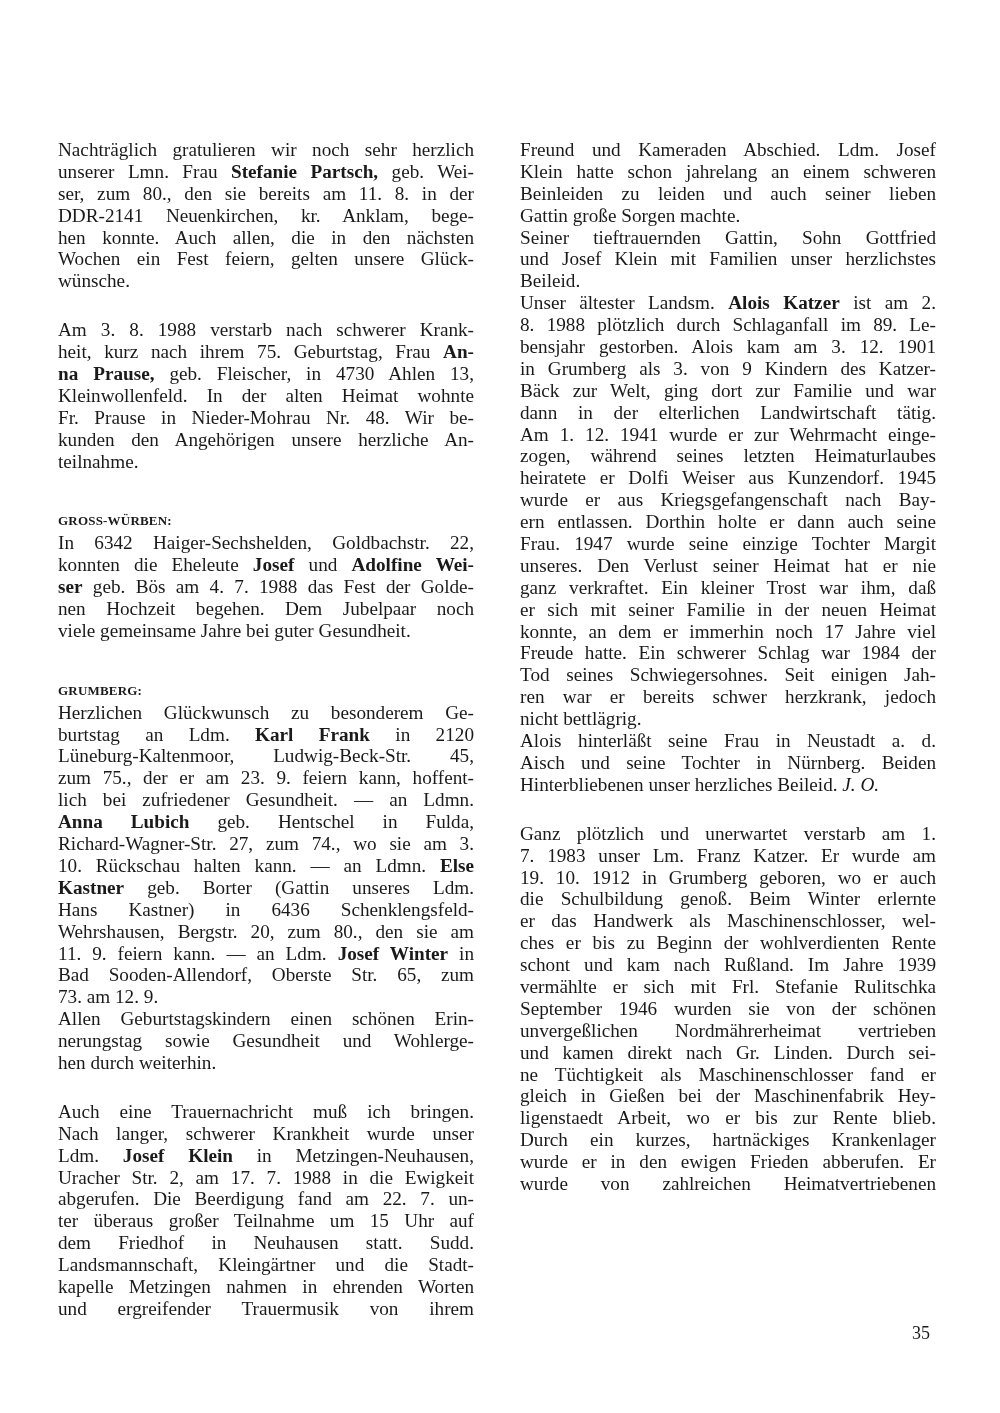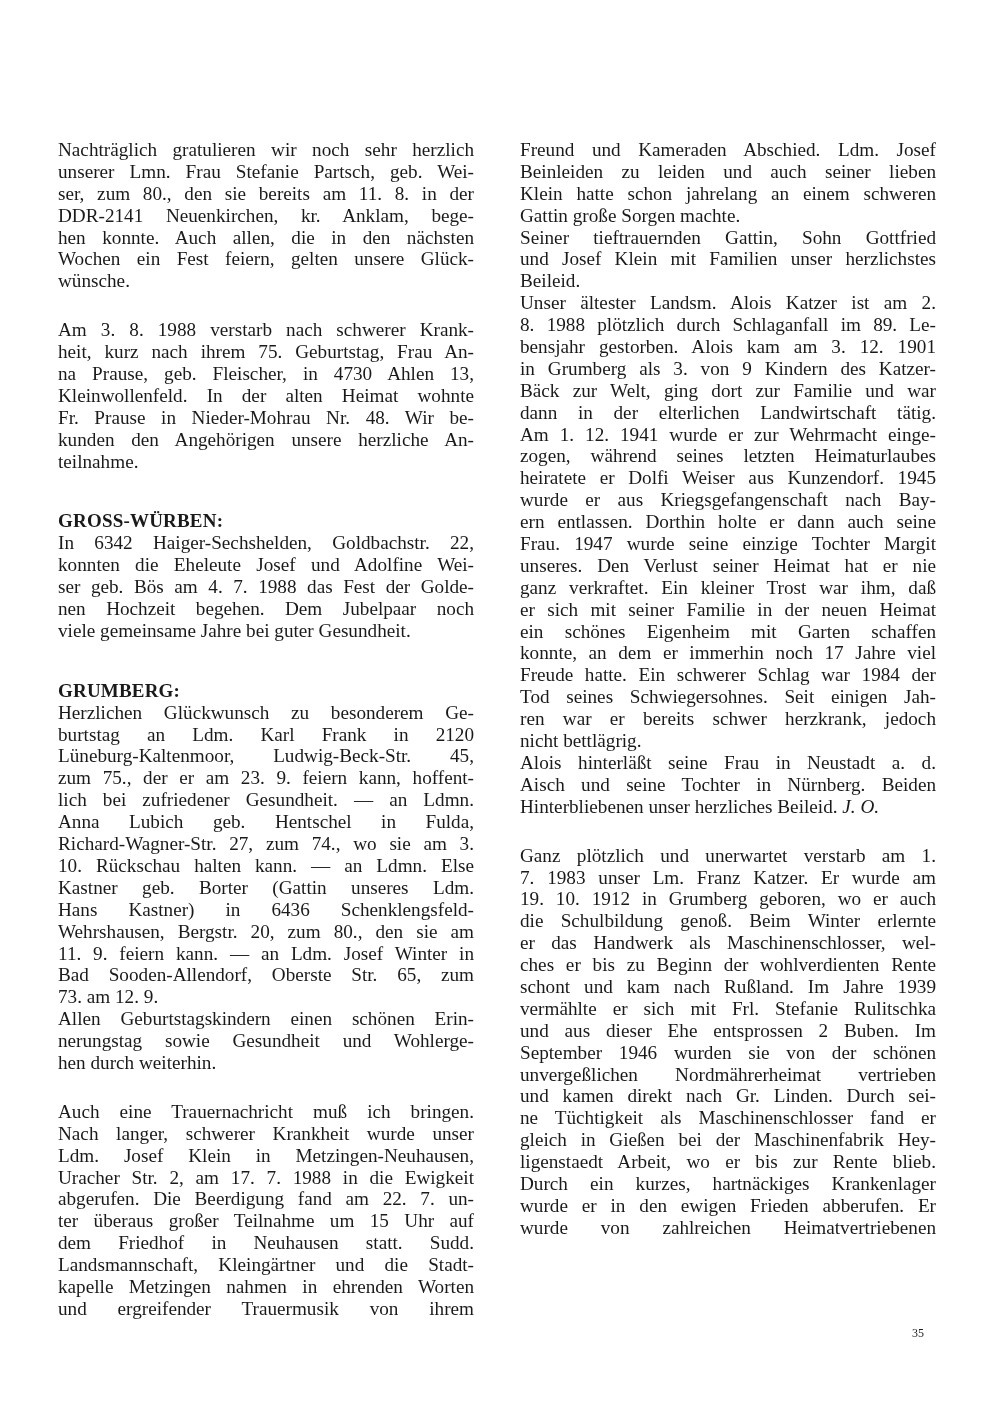--- a/index.html
+++ b/index.html
@@ -16,28 +16,28 @@
   .col-right { left: 512px; width: 432px; }
   .para { margin: 8px; }
   .gap { height: 11px; }
   .gap-lg { height: 22px; }
   .line {
     display: block; white-space: nowrap; text-align: justify;
     text-align-last: justify; height: 21.9px; overflow: visible;
   }
   .line.last { text-align-last: left; }
   .heading {
-    font-weight: bold; font-size: 19px; letter-spacing: 0.2px;
+    font-weight: bold; font-size: 13px; letter-spacing: 0.2px;
     display: block; height: 21.9px; white-space: nowrap;
   }
-  b { font-weight: normal; }
+  b { font-weight: bold; }
   i { font-style: italic; }
   .page-number {
     position: absolute; left: 912px; top: 1323px;
-    font-size: 12px; line-height: 20px;
+    font-size: 18px; line-height: 20px;
   }
 </style>
 </head>
 <body>
 
 <div class="col col-left">
     <div class="para">
       <span class="line"><span>Nachträglich gratulieren wir noch sehr herzlich</span></span>
       <span class="line"><span>unserer Lmn. Frau </span><b>Stefanie Partsch,</b><span> geb. Wei-</span></span>
       <span class="line"><span>ser, zum 80., den sie bereits am 11. 8. in der</span></span>
@@ -96,62 +96,60 @@
       <span class="line"><span>ter überaus großer Teilnahme um 15 Uhr auf</span></span>
       <span class="line"><span>dem Friedhof in Neuhausen statt. Sudd.</span></span>
       <span class="line"><span>Landsmannschaft, Kleingärtner und die Stadt-</span></span>
       <span class="line"><span>kapelle Metzingen nahmen in ehrenden Worten</span></span>
       <span class="line"><span>und ergreifender Trauermusik von ihrem</span></span>
     </div>
   </div>
 <div class="col col-right">
     <div class="para">
       <span class="line"><span>Freund und Kameraden Abschied. Ldm. Josef</span></span>
+      <span class="line"><span>Klein hatte schon jahrelang an einem schweren</span></span>
       <span class="line"><span>Beinleiden zu leiden und auch seiner lieben</span></span>
-      <span class="line"><span>Klein hatte schon jahrelang an einem schweren</span></span>
       <span class="line last"><span>Gattin große Sorgen machte.</span></span>
       <span class="line"><span>Seiner tieftrauernden Gattin, Sohn Gottfried</span></span>
       <span class="line"><span>und Josef Klein mit Familien unser herzlichstes</span></span>
       <span class="line last"><span>Beileid.</span></span>
       <span class="line"><span>Unser ältester Landsm. </span><b>Alois Katzer</b><span> ist am 2.</span></span>
       <span class="line"><span>8. 1988 plötzlich durch Schlaganfall im 89. Le-</span></span>
       <span class="line"><span>bensjahr gestorben. Alois kam am 3. 12. 1901</span></span>
       <span class="line"><span>in Grumberg als 3. von 9 Kindern des Katzer-</span></span>
       <span class="line"><span>Bäck zur Welt, ging dort zur Familie und war</span></span>
       <span class="line"><span>dann in der elterlichen Landwirtschaft tätig.</span></span>
       <span class="line"><span>Am 1. 12. 1941 wurde er zur Wehrmacht einge-</span></span>
       <span class="line"><span>zogen, während seines letzten Heimaturlaubes</span></span>
       <span class="line"><span>heiratete er Dolfi Weiser aus Kunzendorf. 1945</span></span>
       <span class="line"><span>wurde er aus Kriegsgefangenschaft nach Bay-</span></span>
       <span class="line"><span>ern entlassen. Dorthin holte er dann auch seine</span></span>
       <span class="line"><span>Frau. 1947 wurde seine einzige Tochter Margit</span></span>
       <span class="line"><span>unseres. Den Verlust seiner Heimat hat er nie</span></span>
       <span class="line"><span>ganz verkraftet. Ein kleiner Trost war ihm, daß</span></span>
       <span class="line"><span>er sich mit seiner Familie in der neuen Heimat</span></span>
-      <span class="line"><span>ein schönes Eigenheim mit Garten schaffen</span></span>
       <span class="line"><span>konnte, an dem er immerhin noch 17 Jahre viel</span></span>
       <span class="line"><span>Freude hatte. Ein schwerer Schlag war 1984 der</span></span>
       <span class="line"><span>Tod seines Schwiegersohnes. Seit einigen Jah-</span></span>
       <span class="line"><span>ren war er bereits schwer herzkrank, jedoch</span></span>
       <span class="line last"><span>nicht bettlägrig.</span></span>
       <span class="line"><span>Alois hinterläßt seine Frau in Neustadt a. d.</span></span>
       <span class="line"><span>Aisch und seine Tochter in Nürnberg. Beiden</span></span>
       <span class="line last"><span>Hinterbliebenen unser herzliches Beileid. </span><i>J. O.</i></span>
     </div>
     <div class="gap"></div>
     <div class="para">
       <span class="line"><span>Ganz plötzlich und unerwartet verstarb am 1.</span></span>
       <span class="line"><span>7. 1983 unser Lm. Franz Katzer. Er wurde am</span></span>
       <span class="line"><span>19. 10. 1912 in Grumberg geboren, wo er auch</span></span>
       <span class="line"><span>die Schulbildung genoß. Beim Winter erlernte</span></span>
       <span class="line"><span>er das Handwerk als Maschinenschlosser, wel-</span></span>
       <span class="line"><span>ches er bis zu Beginn der wohlverdienten Rente</span></span>
       <span class="line"><span>schont und kam nach Rußland. Im Jahre 1939</span></span>
       <span class="line"><span>vermählte er sich mit Frl. Stefanie Rulitschka</span></span>
-      <span class="line"><span>und aus dieser Ehe entsprossen 2 Buben. Im</span></span>
       <span class="line"><span>September 1946 wurden sie von der schönen</span></span>
       <span class="line"><span>unvergeßlichen Nordmährerheimat vertrieben</span></span>
       <span class="line"><span>und kamen direkt nach Gr. Linden. Durch sei-</span></span>
       <span class="line"><span>ne Tüchtigkeit als Maschinenschlosser fand er</span></span>
       <span class="line"><span>gleich in Gießen bei der Maschinenfabrik Hey-</span></span>
       <span class="line"><span>ligenstaedt Arbeit, wo er bis zur Rente blieb.</span></span>
       <span class="line"><span>Durch ein kurzes, hartnäckiges Krankenlager</span></span>
       <span class="line"><span>wurde er in den ewigen Frieden abberufen. Er</span></span>
       <span class="line"><span>wurde von zahlreichen Heimatvertriebenen</span></span>
     </div>

